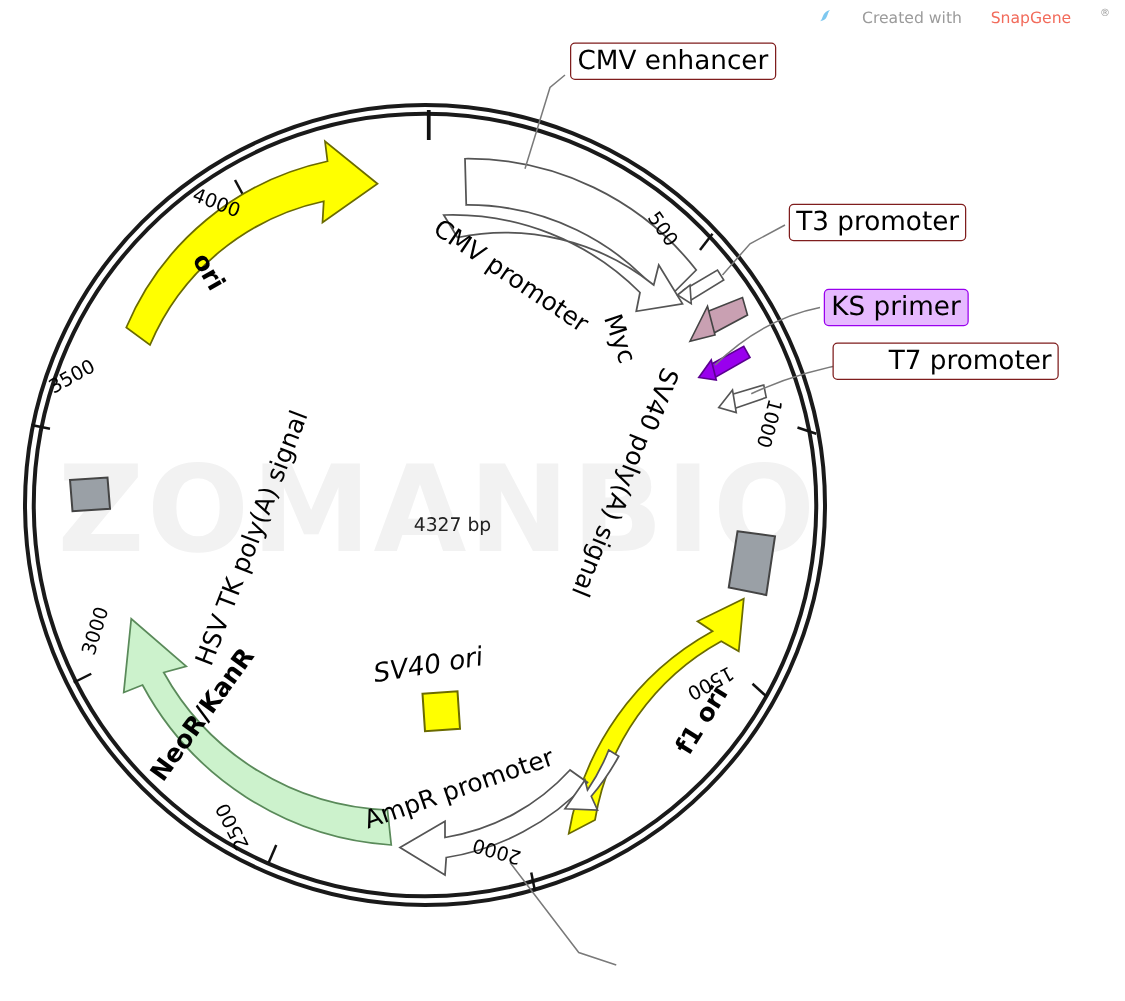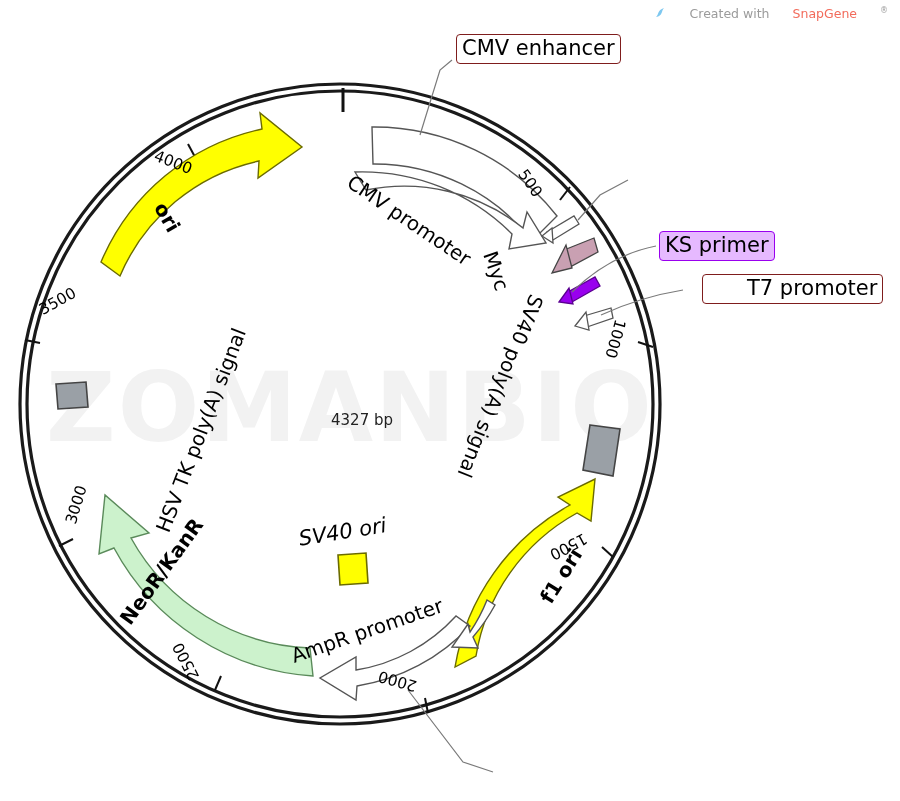--- a/index.html
+++ b/index.html
@@ -114,22 +114,23 @@
       </svg>
     </span>
     <span>Created with </span>
     <span class="brand">SnapGene</span>
     <span class="sup">®</span>
   </div>
 
   <div class="subtitle">4327 bp</div>
 
   <div class="boxlabel" style="left:456px;top:34px;">CMV enhancer</div>
+  <div class="boxlabel" style="left:631px;top:163px;">T3 promoter</div>
   <div class="boxlabel purple" style="left:659px;top:231px;">KS primer</div>
-  <div class="boxlabel" style="left:702px;top:274px;padding-left:44px;">T7 promoter</div>
+  <div class="boxlabel" style="left:666px;top:274px;padding-left:44px;">T7 promoter</div>
 
   <div class="inlabel" style="left:356px;top:170px;transform:rotate(34deg);">CMV promoter</div>
 
   <div class="inlabel" style="left:501px;top:248px;transform:rotate(71deg);">Myc</div>
 
   <div class="inlabel" style="left:548px;top:300px;transform:rotate(112deg);">SV40 poly(A) signal</div>
 
   <div class="inlabel" style="left:535px;top:595px;transform:rotate(-58deg);font-weight:700;">f1 ori</div>
 
   <div class="inlabel" style="left:288px;top:645px;transform:rotate(-19deg);">AmpR promoter</div>

